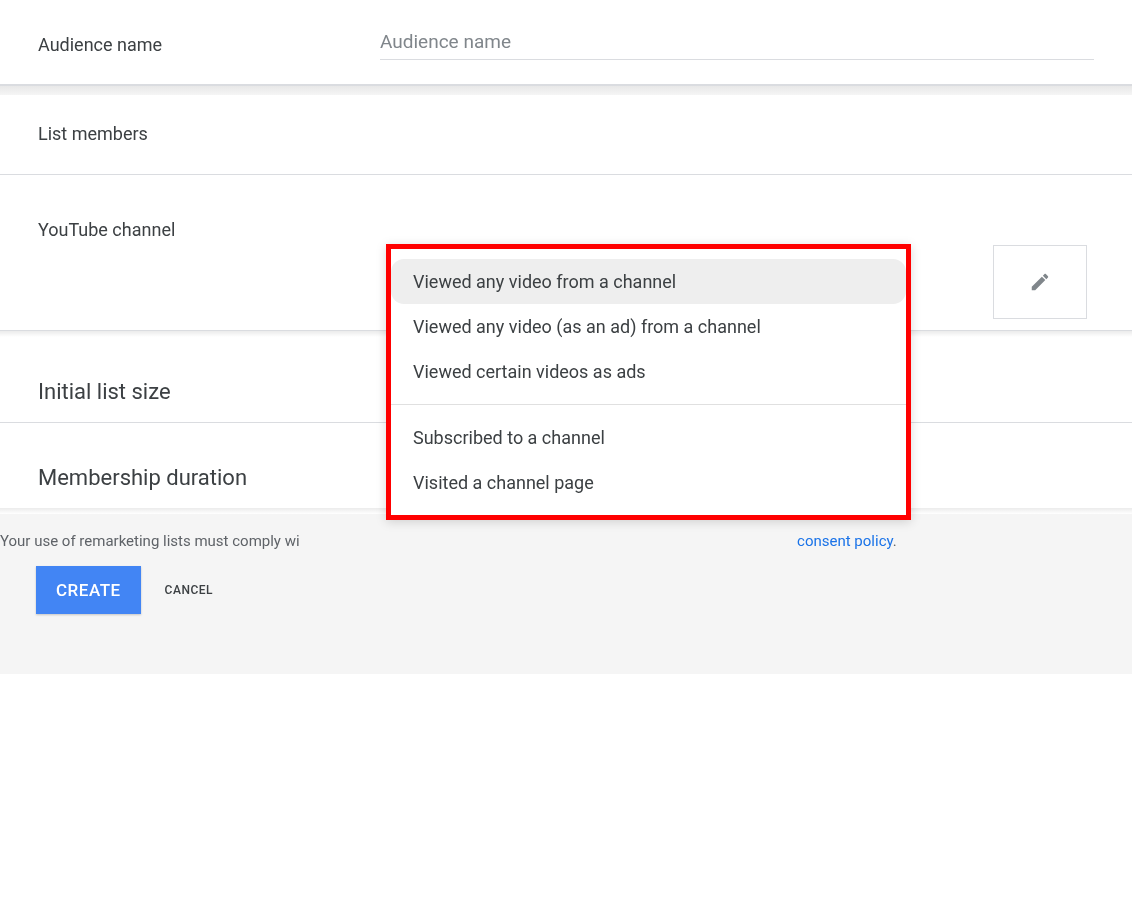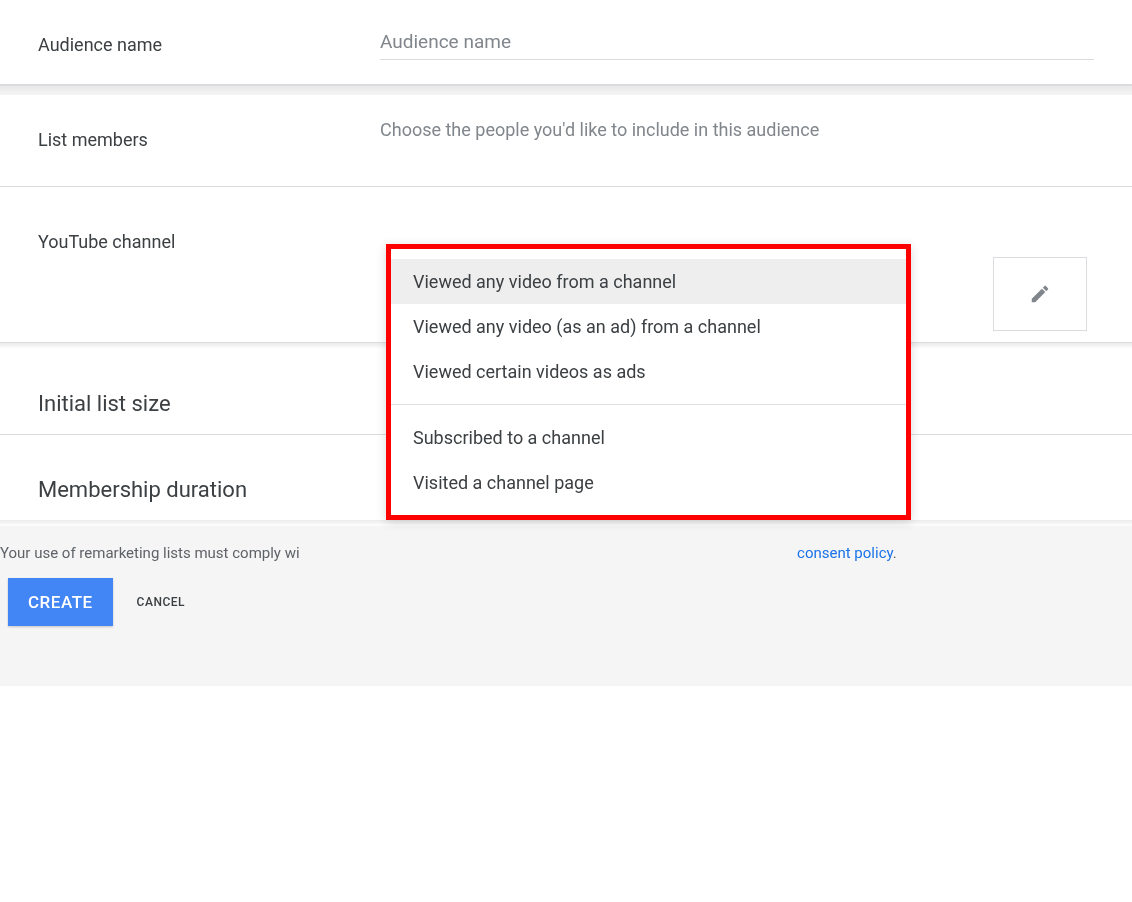--- a/index.html
+++ b/index.html
@@ -113,20 +113,21 @@
       background: #4285f4;
       color: #fff;
       border: none;
       font-size: 17px;
       font-weight: 500;
       letter-spacing: 0.5px;
       padding: 14px 20px;
       cursor: pointer;
       box-shadow: 0 1px 2px rgba(0,0,0,0.2);
       font-family: inherit;
+      margin-left: 28px;
     }
     .btn-cancel {
       background: none;
       border: none;
       color: #3c4043;
       font-size: 12px;
       font-weight: 500;
       letter-spacing: 0.5px;
       cursor: pointer;
       font-family: inherit;
@@ -146,20 +147,21 @@
       padding: 10px 0;
     }
     .dropdown-group:last-child {
       border-bottom: none;
     }
     .dropdown-item {
       padding: 12px 22px;
       font-size: 18px;
       color: #3c4043;
       cursor: pointer;
+      border-radius: 13px;
     }
     .dropdown-item.selected {
       background: #eeeeee;
     }
     .page-wrap {
       position: relative;
     }
     .section.list-members-section {
       padding-bottom: 30px;
     }
@@ -177,23 +179,20 @@
     <div class="section-label">Audience name</div>
     <div class="section-content">
       <input type="text" class="text-input" placeholder="Audience name" style="">
     </div>
   </div>
 
   <div class="divider-top"></div>
 
   <div class="section list-members-section">
     <div class="section-label">List members</div>
-    <div class="section-content">
-      <div class="desc-text">Choose the people you'd like to include in this audience</div>
-    </div>
   </div>
 
   <div class="section youtube-section">
     <div class="section-label">YouTube channel</div>
     <div class="pencil-box">
       <svg class="pencil-icon" viewBox="0 0 24 24">
         <path d="M3 17.25V21h3.75L17.81 9.94l-3.75-3.75L3 17.25zM20.71 7.04c.39-.39.39-1.02 0-1.41l-2.34-2.34c-.39-.39-1.02-.39-1.41 0l-1.83 1.83 3.75 3.75 1.83-1.83z"></path>
       </svg>
     </div>
   </div>

